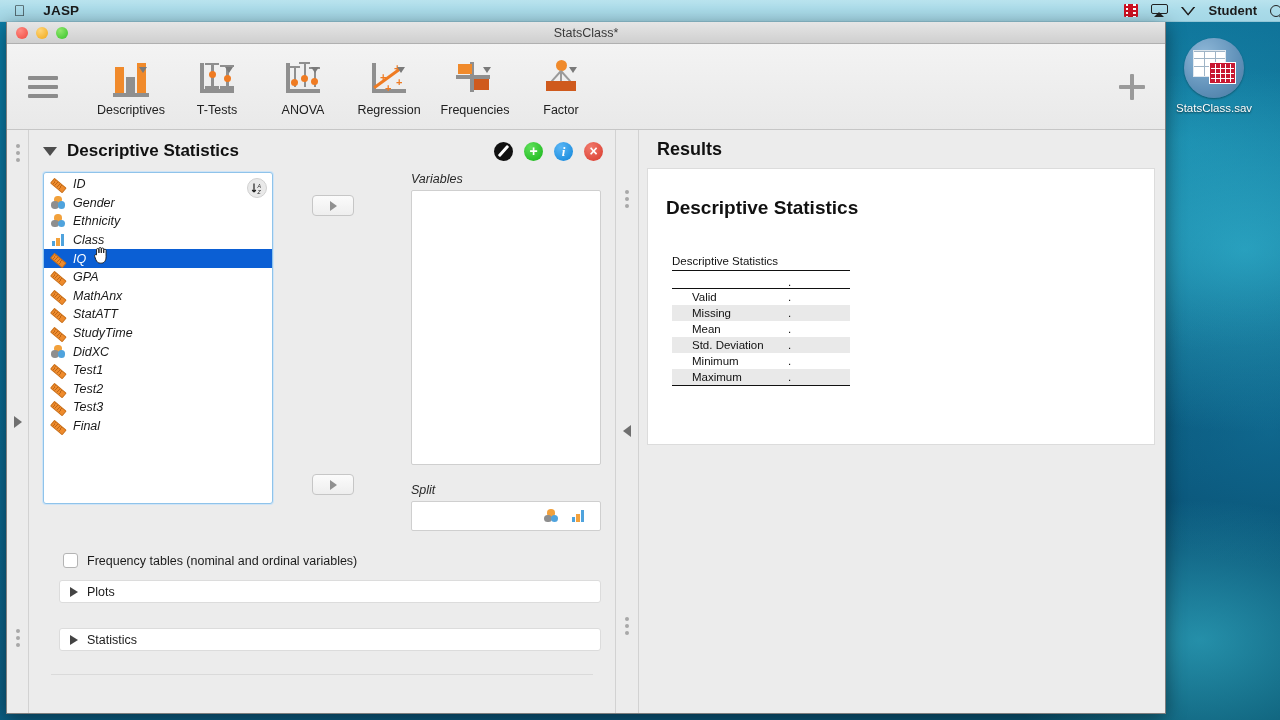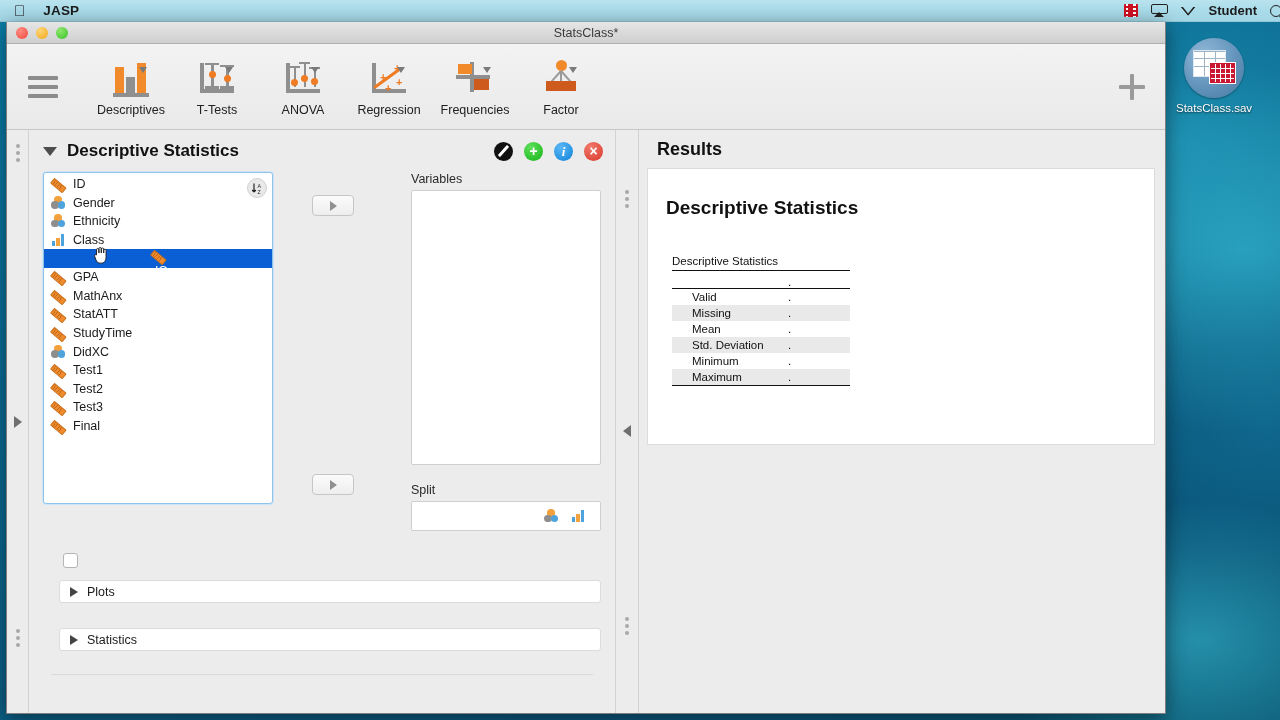--- a/index.html
+++ b/index.html
@@ -254,40 +254,40 @@
   .rb-green { background: radial-gradient(circle at 35% 28%, #5fe05a, #16b317); }
   .rb-blue  { background: radial-gradient(circle at 35% 28%, #5ab6f5, #0f84d9); }
   .rb-red   { background: radial-gradient(circle at 35% 28%, #f1796c, #d8392b); }
   .rb-sym {
     position: absolute; inset: 0; color: #fff; font-size: 14px; font-weight: bold;
     display: flex; align-items: center; justify-content: center; line-height: 1;
   }
   .rb-blue .rb-sym { font-family: "Liberation Serif", serif; font-style: italic; font-size: 13px; }
 
   
-  #assign { display: flex; padding: 0 14px; gap: 15px; }
+  #assign { display: flex; padding: 0 14px; gap: 15px; font-style: italic; }
   #varlist-box {
     width: 230px; height: 332px; background: #fff;
     border: 1px solid #8fc3ea; border-radius: 3px;
     box-shadow: 0 0 0 1px #cfe4f6;
     position: relative; overflow: hidden;
   }
   #sortbtn {
     position: absolute; right: 5px; top: 5px; width: 20px; height: 20px;
     border-radius: 50%; background: #e9e9e9; border: 1px solid #d0d0d0;
     display: flex; align-items: center; justify-content: center; cursor: pointer;
   }
   #sortbtn svg { display: block; }
 
   .varrow {
     height: 18.6px; display: flex; align-items: center;
     padding-left: 7px; font-size: 12.5px; color: #1b1b1b; cursor: pointer;
     user-select: none;
   }
-  .varrow.sel { background: #0b5fd4; color: #fff; flex-direction: column; }
+  .varrow.sel { background: #0b5fd4; color: #fff; }
   .vicon { width: 15px; height: 14px; position: relative; margin-right: 7px; flex: 0 0 15px; }
 
   
   .vi-scale::before {
     content: ""; position: absolute; left: 1px; top: 1px; width: 14px; height: 4.6px;
     background: #ef8b2c; border: .8px solid #c96f19;
     transform: rotate(40deg); transform-origin: 10% 50%; border-radius: 1px;
   }
   .vi-scale::after {
     content: ""; position: absolute; left: 3px; top: 3px; width: 9px; height: 4.6px;
@@ -686,20 +686,21 @@
                     <i class="o2"></i>
                     <i class="o3"></i>
                   </span>
               </span>
             </div>
           </div>
         </div>
 
         <div id="freq-row">
           <span id="freq-cb"></span>
+          <span>Frequency tables (nominal and ordinal variables)</span>
         </div>
 
         <div class="collapsible">
           <span class="tri-r"></span>
           <span>Plots</span>
         </div>
         <div class="collapsible">
           <span class="tri-r"></span>
           <span>Statistics</span>
         </div>

